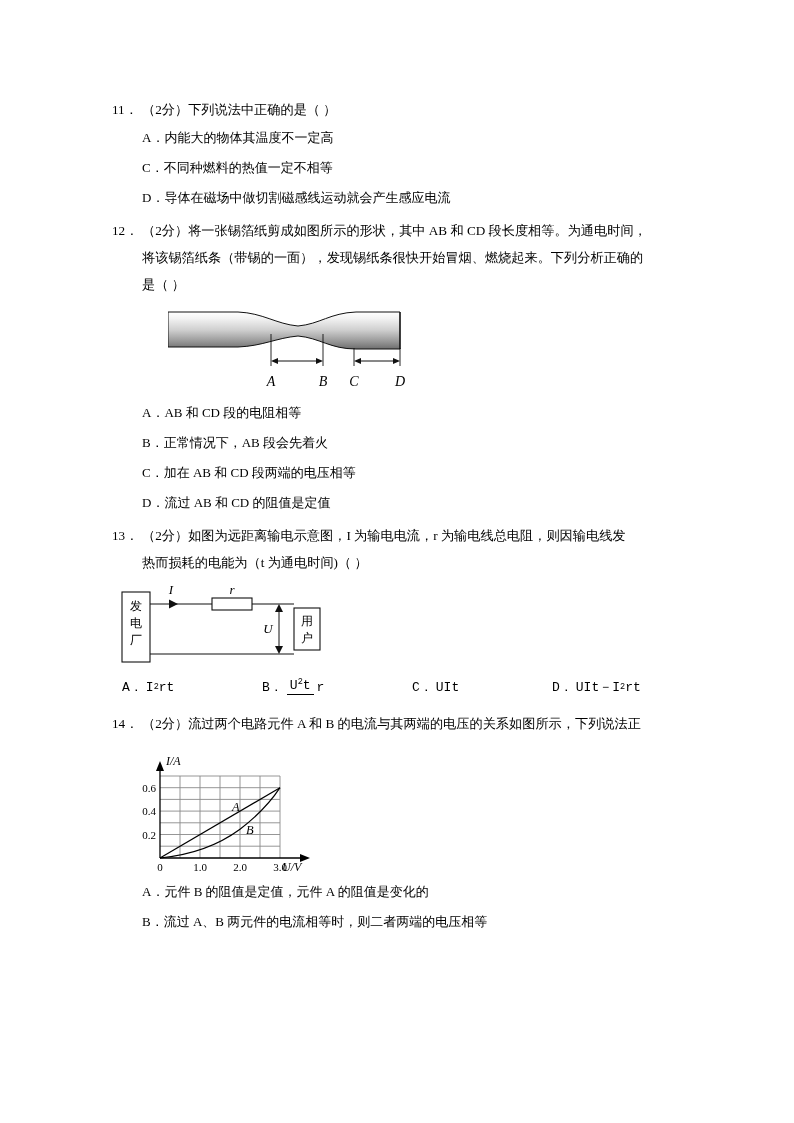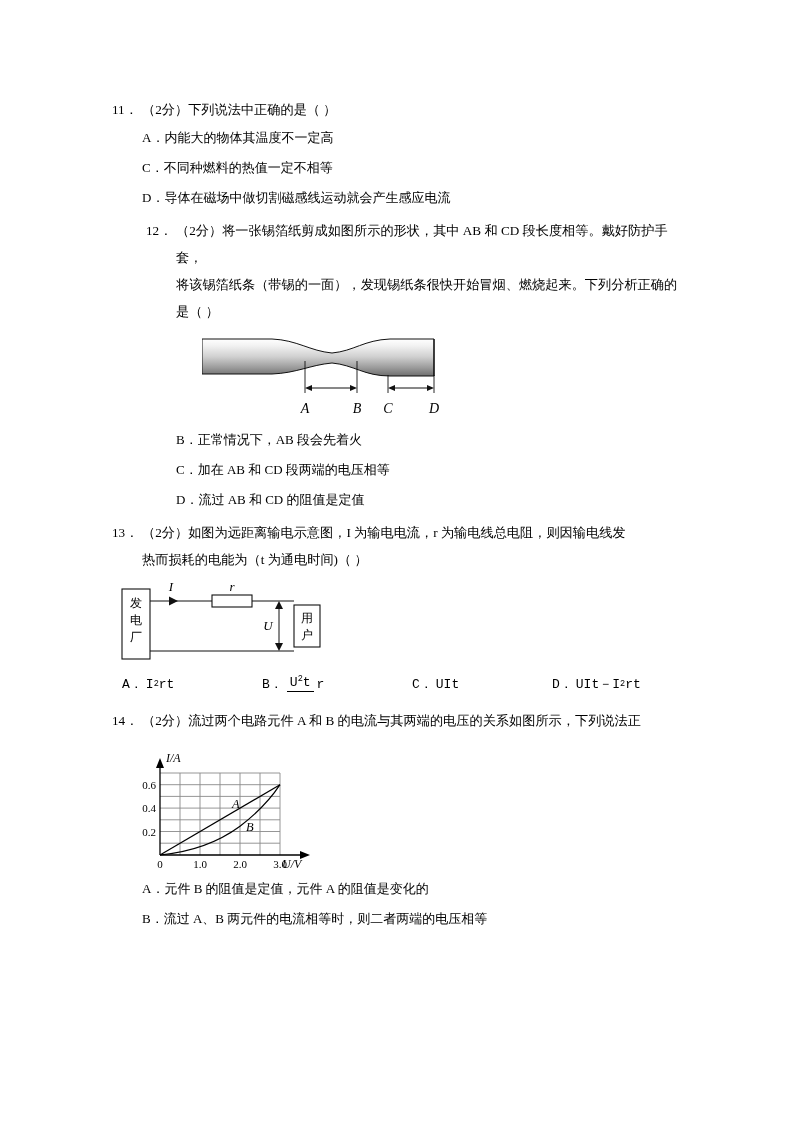--- a/index.html
+++ b/index.html
@@ -125,23 +125,23 @@
       <span class="opt-label">A．</span><span>内能大的物体其温度不一定高</span>
     </div>
     <div class="opt">
       <span class="opt-label">C．</span><span>不同种燃料的热值一定不相等</span>
     </div>
     <div class="opt">
       <span class="opt-label">D．</span><span>导体在磁场中做切割磁感线运动就会产生感应电流</span>
     </div>
   </div>
 
-  <div class="question" style="margin-top:2px;margin-left:34px;">
-    <div class="q-stem">
-      <span class="q-num"><span>12</span>．</span><span>（2分）</span><span>将一张锡箔纸剪成如图所示的形状，其中 AB 和 CD 段长度相等。戴好防护手套，</span>
+  <div class="question" style="margin-top:2px;">
+    <div class="q-stem">
+      <span class="q-num"><span>12</span>．</span><span>（2分）</span><span>将一张锡箔纸剪成如图所示的形状，其中 AB 和 CD 段长度相等。为通电时间，</span>
     </div>
     <div class="q-stem">
       <span>将该锡箔纸条（带锡的一面），发现锡纸条很快开始冒烟、燃烧起来。下列分析正确的</span>
     </div>
     <div class="q-stem">
       <span>是（       ）</span>
     </div>
 
     <div class="fig-foil">
       <svg width="260" height="92" viewBox="0 0 260 92">
@@ -182,20 +182,23 @@
           <polygon points="232,57 225,54 225,60" fill="#111111"></polygon>
         </g>
 
         <text x="103" y="82" font-family="Liberation Serif, serif" font-style="italic" font-size="14" text-anchor="middle" fill="#000">A</text>
         <text x="155" y="82" font-family="Liberation Serif, serif" font-style="italic" font-size="14" text-anchor="middle" fill="#000">B</text>
         <text x="186" y="82" font-family="Liberation Serif, serif" font-style="italic" font-size="14" text-anchor="middle" fill="#000">C</text>
         <text x="232" y="82" font-family="Liberation Serif, serif" font-style="italic" font-size="14" text-anchor="middle" fill="#000">D</text>
       </svg>
     </div>
 
+    <div class="opt">
+      <span class="opt-label">A．</span><span>AB 和 CD 段的电阻相等</span>
+    </div>
     <div class="opt">
       <span class="opt-label">B．</span><span>正常情况下，AB 段会先着火</span>
     </div>
     <div class="opt">
       <span class="opt-label">C．</span><span>加在 AB 和 CD 段两端的电压相等</span>
     </div>
     <div class="opt">
       <span class="opt-label">D．</span><span>流过 AB 和 CD 的阻值是定值</span>
     </div>
   </div>

